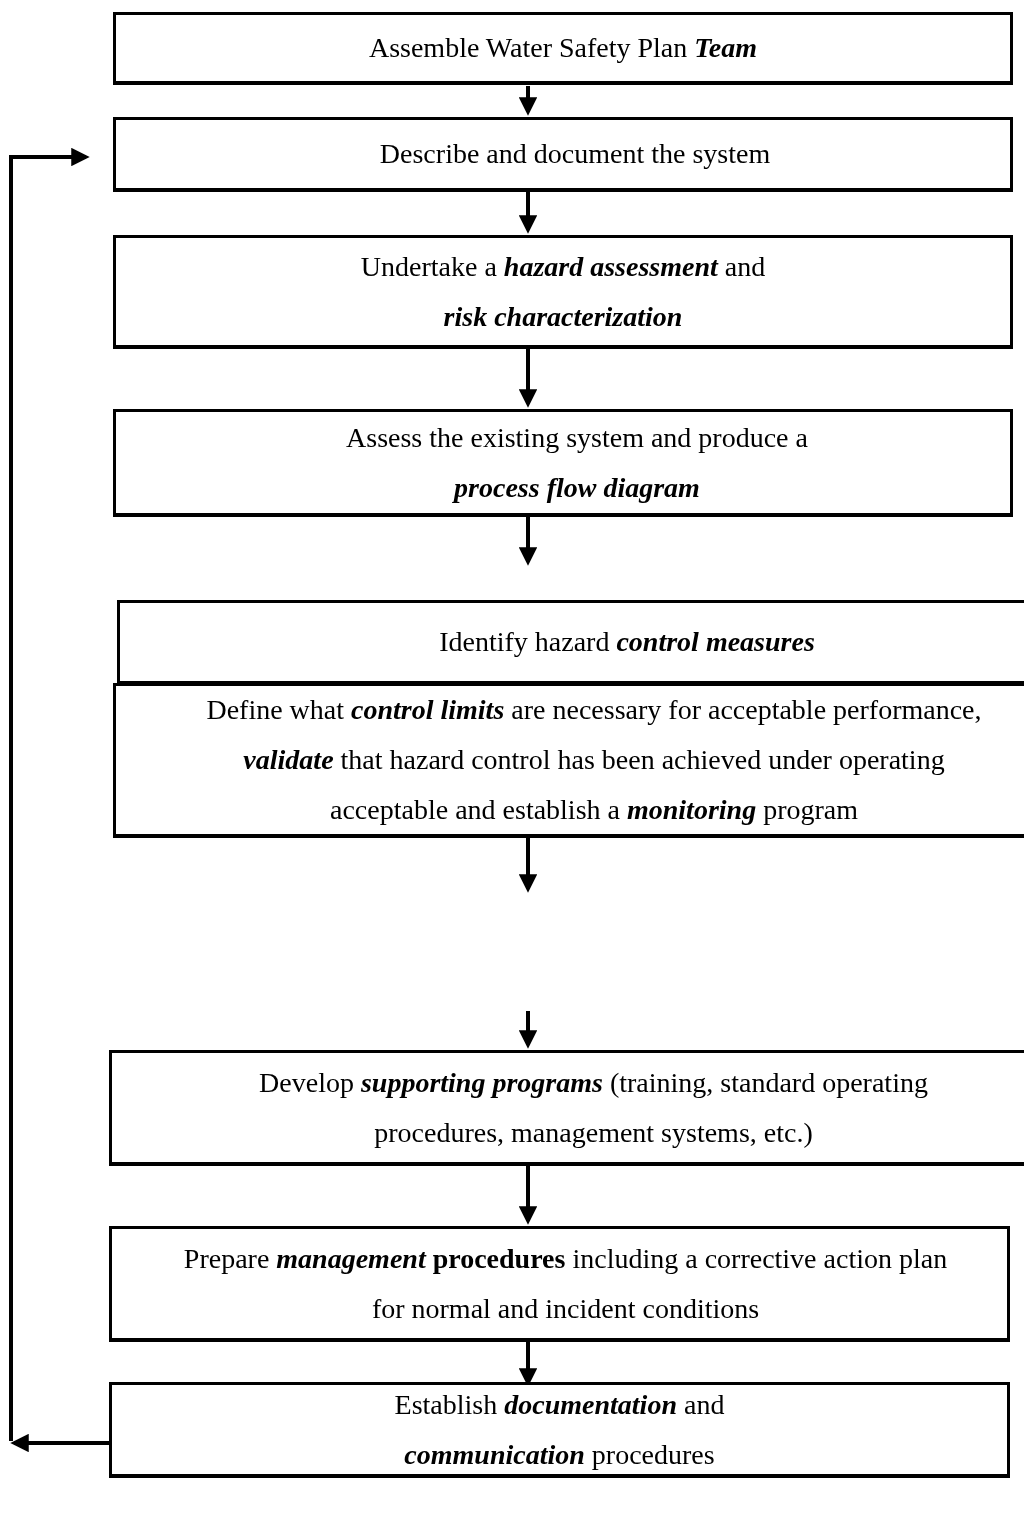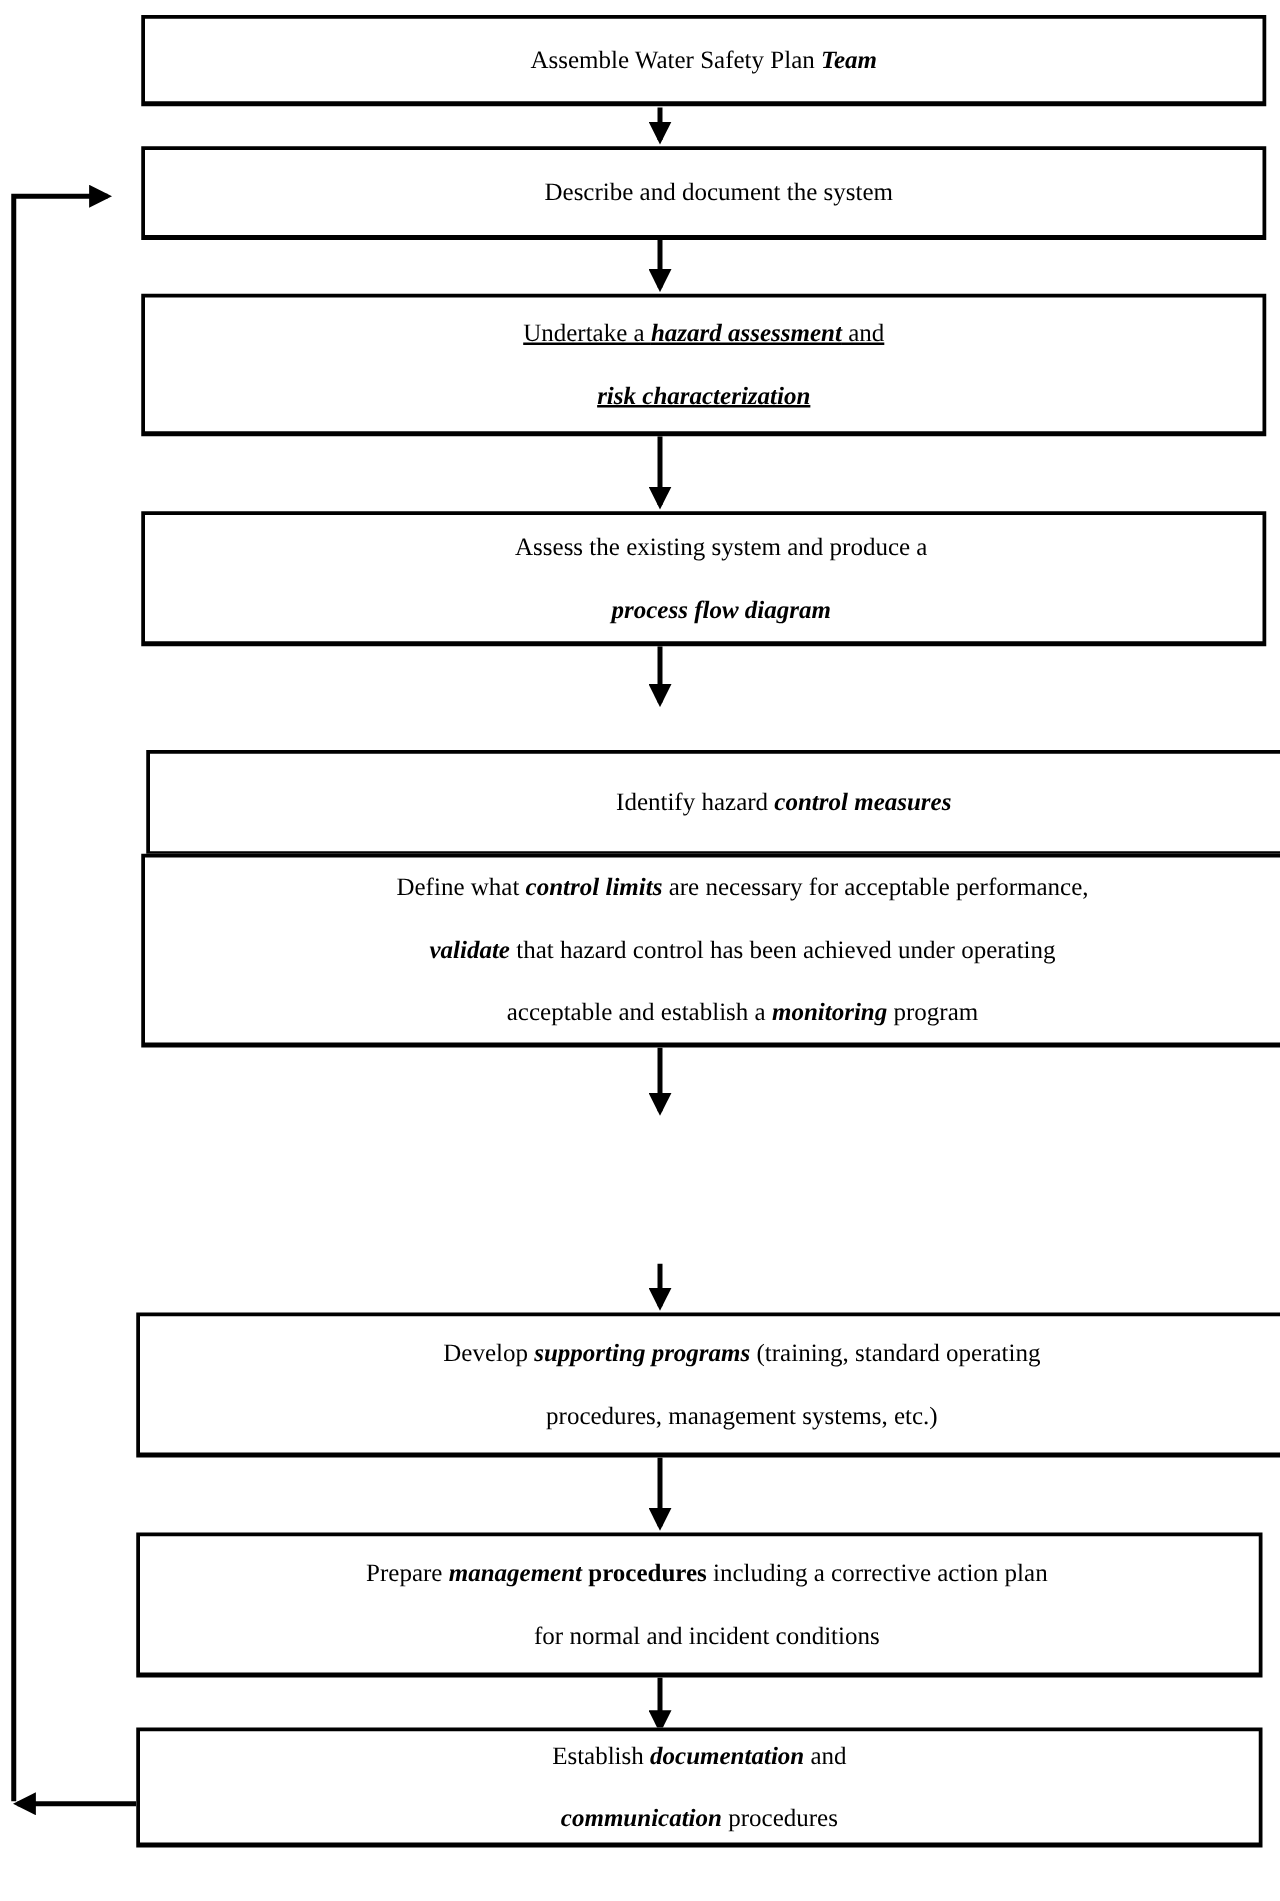--- a/index.html
+++ b/index.html
@@ -26,21 +26,21 @@
     box-sizing: border-box;
     background: #ffffff;
     border: 3px solid #000000;
     border-bottom-width: 4px;
     display: flex;
     flex-direction: column;
     justify-content: center;
     align-items: center;
     text-align: center;
     font-family: "Liberation Serif", "DejaVu Serif", serif;
-    font-size: 20px;
+    font-size: 28px;
     color: #000000;
   }
   .box .line {
     white-space: nowrap;
     line-height: 50px;
   }
   .s-n  { font-weight: 400; font-style: normal; }
   .s-b  { font-weight: 700; font-style: normal; }
   .s-bi { font-weight: 700; font-style: italic; }
 </style>
@@ -69,21 +69,21 @@
     <line x1="109" y1="1443" x2="14" y2="1443" stroke="#000" stroke-width="4" marker-end="url(#ah)"></line>
     <polyline points="11,1441 11,157 86,157" fill="none" stroke="#000" stroke-width="4" marker-end="url(#ah)"></polyline>
   </svg>
 
   <div class="box" style="left:113px; top:12px;  width:900px; height:73px;">
       <div class="line"><span class="s-n">Assemble Water Safety Plan </span><span class="s-bi">Team</span></div>
     </div>
   <div class="box" style="left:113px; top:117px; width:900px; height:75px;padding-left:24px;">
       <div class="line"><span class="s-n">Describe and document the system</span></div>
     </div>
-  <div class="box" style="left:113px; top:235px; width:900px; height:114px;text-decoration:underline;">
+  <div class="box" style="left:113px; top:235px; width:900px; height:114px;">
       <div class="line"><span class="s-n">Undertake a </span><span class="s-bi">hazard assessment</span><span class="s-n"> and</span></div>
       <div class="line"><span class="s-bi">risk characterization</span></div>
     </div>
   <div class="box" style="left:113px; top:409px; width:900px; height:108px;padding-left:28px;">
       <div class="line"><span class="s-n">Assess the existing system and produce a</span></div>
       <div class="line"><span class="s-bi">process flow diagram</span></div>
     </div>
   <div class="box" style="left:117px; top:567px; width:1020px; height:85px;margin-top:33px;">
       <div class="line"><span class="s-n">Identify hazard </span><span class="s-bi">control measures</span></div>
     </div>

